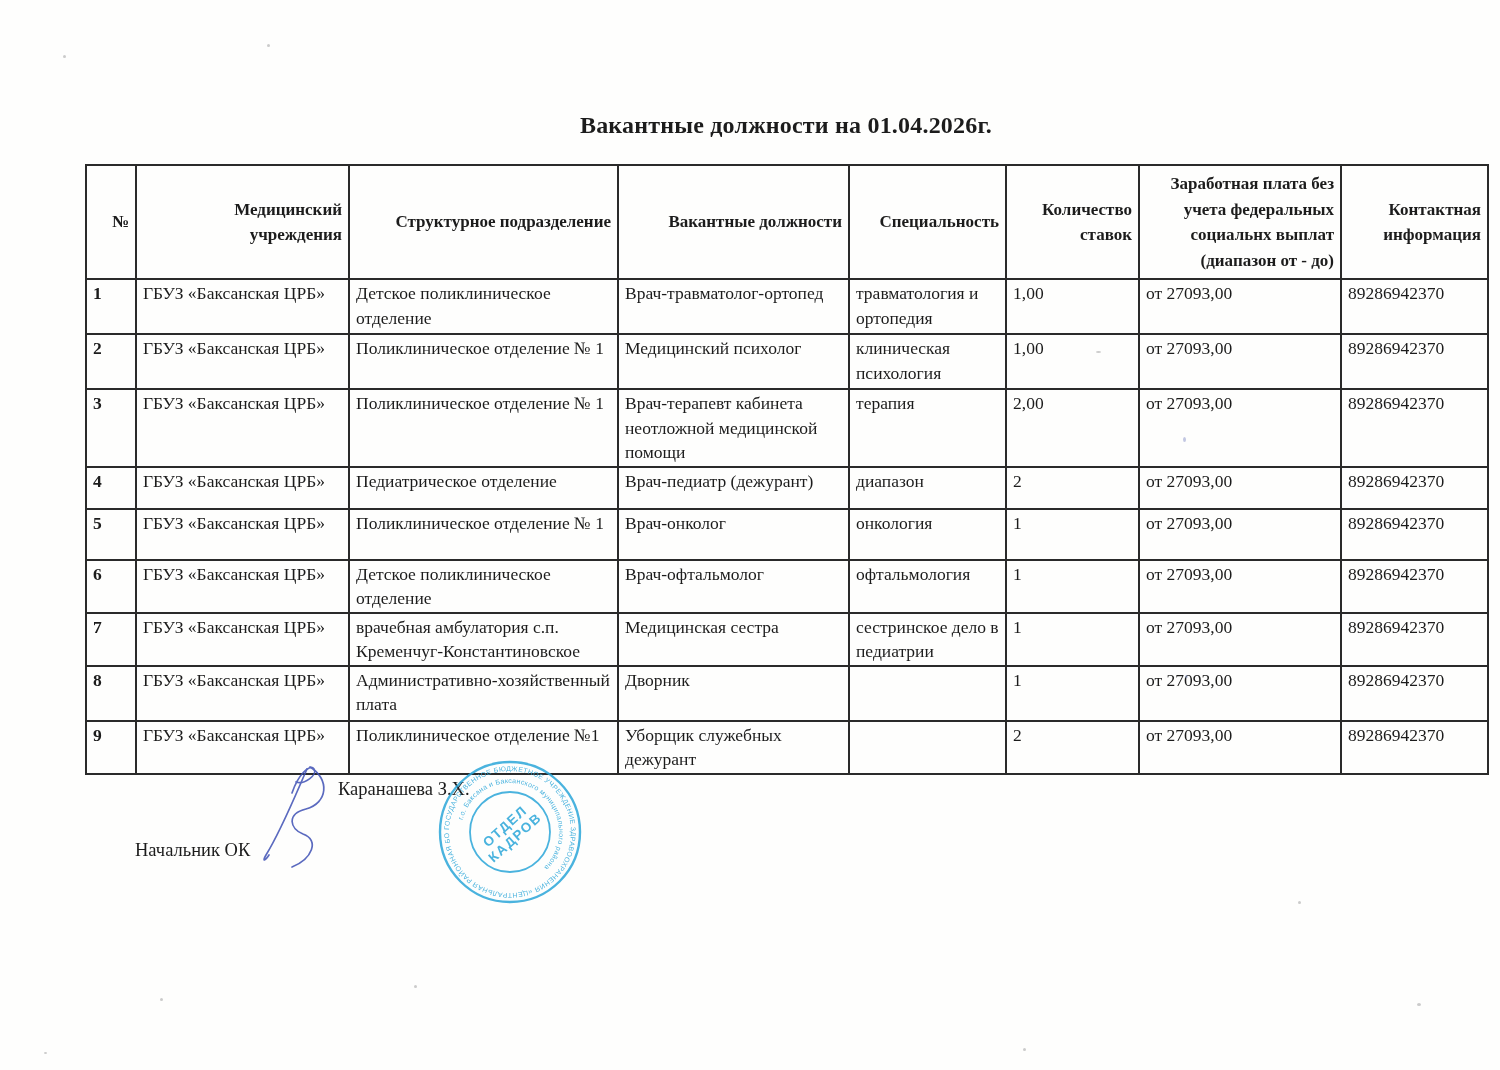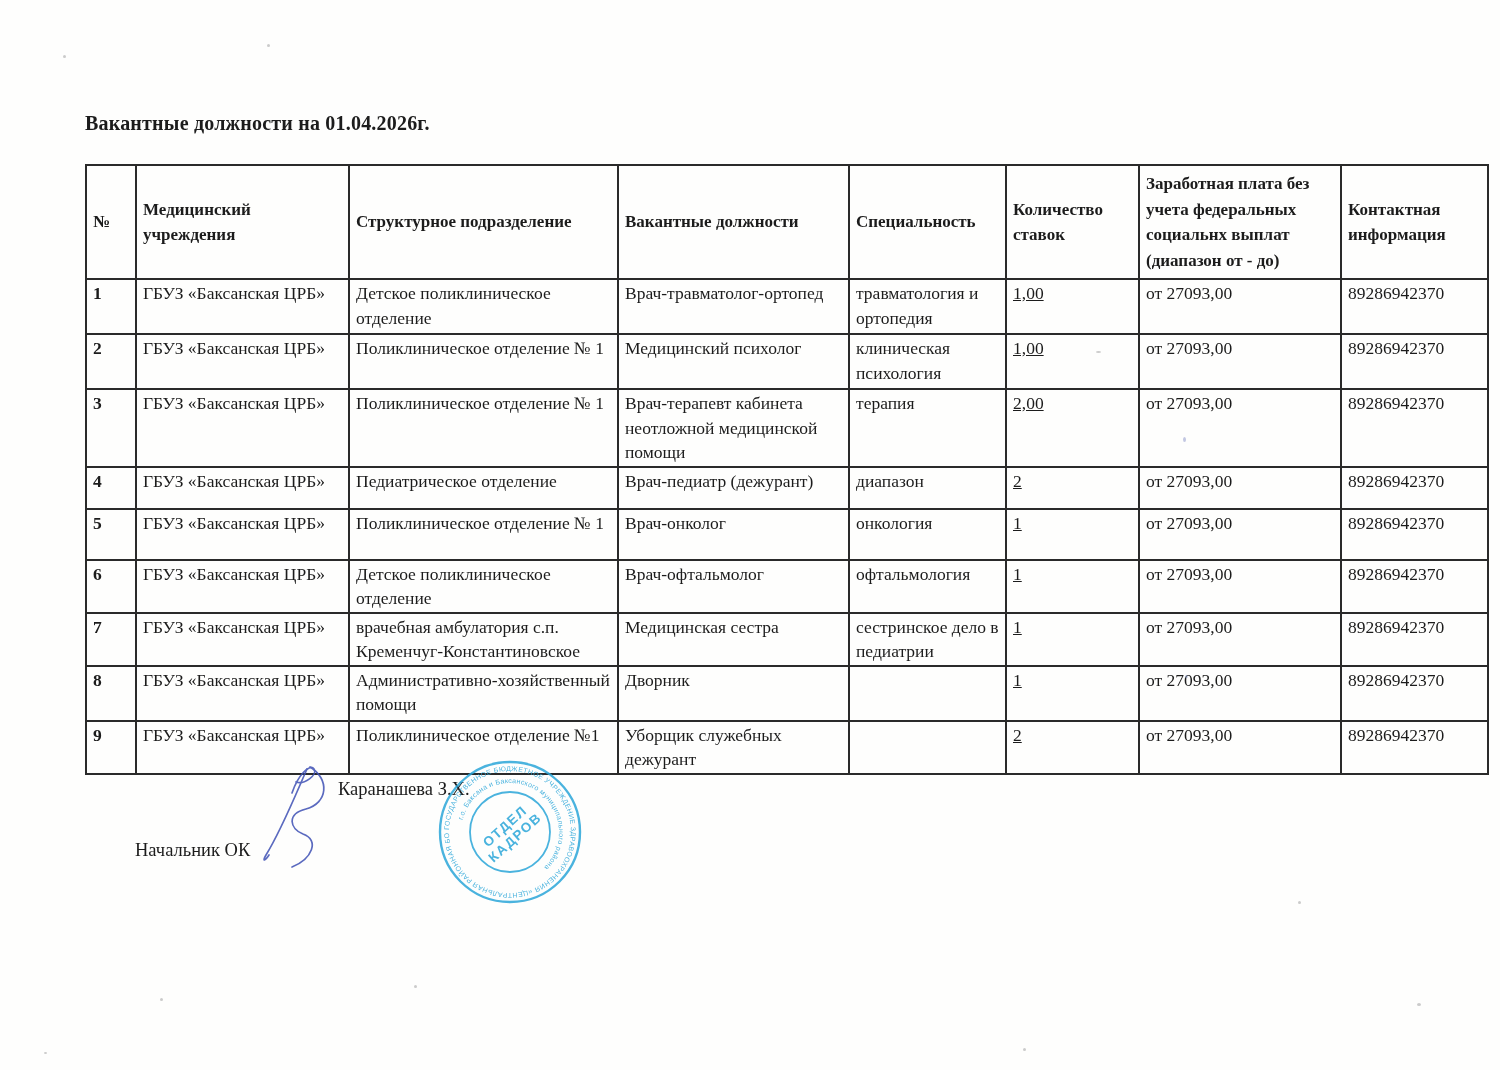--- a/index.html
+++ b/index.html
@@ -7,43 +7,43 @@
     width:1500px;height:1070px;
     background:#ffffff;
     font-family:"Liberation Serif", serif;
     color:#1c1c1c;
     position:relative;
     overflow:hidden;
   }
   .page{position:absolute;inset:0;background:#fefefd;}
   .doc-title{
     position:absolute;left:85px;top:112px;width:1402px;
-    font-weight:bold;font-size:20px;letter-spacing:.2px;
+    text-align:center;font-weight:bold;font-size:24px;letter-spacing:.2px;
   }
   table.vacancies{
     position:absolute;left:85px;top:164px;width:1402px;
     border-collapse:collapse;table-layout:fixed;
     border:2px solid #1f1f1f;
   }
   table.vacancies th,table.vacancies td{
     border:2px solid #2a2a2a;
     padding:1px 6px;
     overflow:hidden;
   }
   table.vacancies thead tr{height:114px;}
   table.vacancies th{
     font-weight:bold;font-size:17px;line-height:1.5;
-    text-align:left;vertical-align:middle;
+    text-align:right;vertical-align:middle;
   }
   table.vacancies td{
     font-size:17.5px;line-height:1.4;
     vertical-align:top;text-align:left;
   }
   td.c0{text-align:center;vertical-align:middle;font-weight:bold;font-size:17px;}
-  td.c5{text-align:center;text-decoration:underline;}
+  td.c5{text-align:center;}
   tbody tr:nth-child(1){height:55px;}
   tbody tr:nth-child(2){height:55px;}
   tbody tr:nth-child(3){height:77px;}
   tbody tr:nth-child(4){height:42px;}
   tbody tr:nth-child(5){height:51px;}
   tbody tr:nth-child(6){height:52px;}
   tbody tr:nth-child(7){height:47px;}
   tbody tr:nth-child(8){height:55px;}
   tbody tr:nth-child(9){height:47px;}
   .footer-label{
@@ -161,21 +161,21 @@
           <td class="c2">врачебная амбулатория с.п. Кременчуг-Константиновское</td>
           <td class="c3">Медицинская сестра</td>
           <td class="c4">сестринское дело в педиатрии</td>
           <td class="c5">1</td>
           <td class="c6">от 27093,00</td>
           <td class="c7">89286942370</td>
         </tr>
         <tr>
           <td class="c0">8</td>
           <td class="c1">ГБУЗ «Баксанская ЦРБ»</td>
-          <td class="c2">Административно-хозяйственный помощи</td>
+          <td class="c2">Административно-хозяйственный плата</td>
           <td class="c3">Дворник</td>
           <td class="c4"></td>
           <td class="c5">1</td>
           <td class="c6">от 27093,00</td>
           <td class="c7">89286942370</td>
         </tr>
         <tr>
           <td class="c0">9</td>
           <td class="c1">ГБУЗ «Баксанская ЦРБ»</td>
           <td class="c2">Поликлиническое отделение №1</td>

